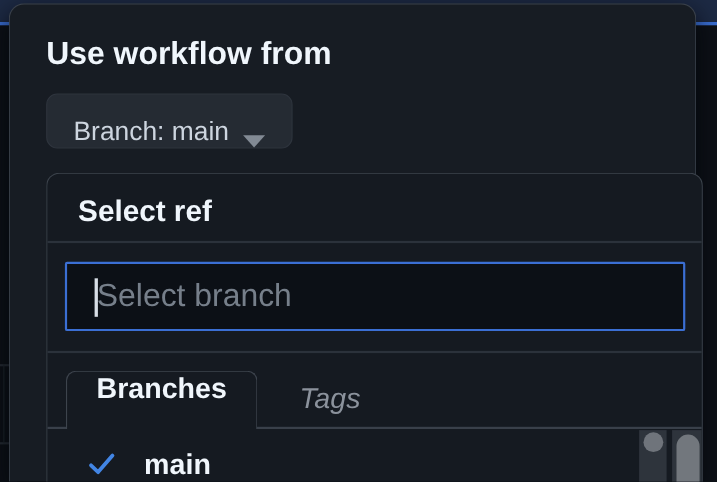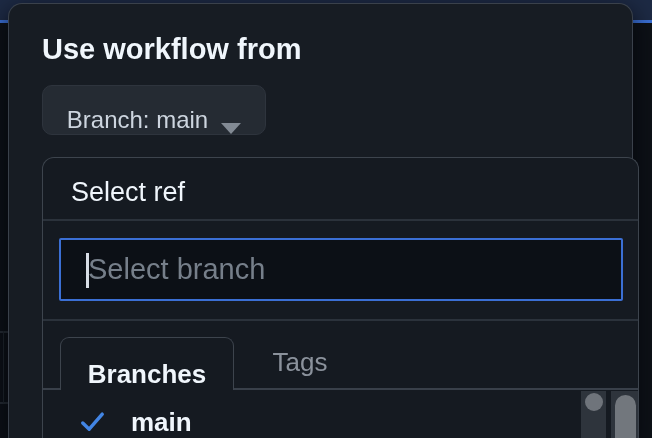--- a/index.html
+++ b/index.html
@@ -62,21 +62,21 @@
   .ref-panel {
     position: absolute; left: 33px; top: 153px; width: 597px; height: 282px;
     background: #151a21;
     border: 1px solid #3d444d;
     border-bottom: none;
     border-radius: 12px 12px 0 0;
     overflow: hidden;
   }
   .ref-title {
     position: absolute; left: 28px; top: 18px;
-    font-size: 27px; font-weight: normal; color: #f0f6fc; line-height: 32px;
+    font-size: 27px; font-weight: bold; color: #f0f6fc; line-height: 32px;
     white-space: nowrap;
   }
   .divider { position: absolute; left: 0; width: 595px; height: 2px; background: #2b323b; }
   .divider.d1 { top: 61px; }
   .divider.d2 { top: 161px; }
 
   .filter-input {
     position: absolute; left: 16px; top: 80px; width: 564px; height: 63px;
     background: #0c1016;
     border: 2px solid #3b6fd4;
@@ -97,30 +97,30 @@
   .tabs-rule {
     position: absolute; left: 0; top: 230px; width: 595px; height: 2px;
     background: #39404a; z-index: 1;
   }
   .tab-active {
     position: absolute; left: 17px; top: 179px; width: 174px; height: 53px;
     background: #151a21;
     border: 1px solid #3d444d;
     border-bottom: none;
     border-radius: 9px 9px 0 0;
-    display: flex; align-items: flex-end; justify-content: center;
+    display: flex; align-items: flex-start; justify-content: center;
     z-index: 2; cursor: pointer;
   }
   .tab-active-label { font-size: 26px; font-weight: bold; color: #f0f6fc; }
   .tab-inactive {
     position: absolute; left: 191px; top: 179px; width: 132px; height: 51px;
     display: flex; align-items: center; justify-content: center;
     z-index: 2; cursor: pointer;
   }
-  .tab-inactive-label { font-size: 26px; color: #8b929c; }
+  .tab-inactive-label { font-size: 26px; color: #8b929c; font-style: italic; }
 
   
   .ref-row {
     position: absolute; left: 0; top: 232px; width: 536px; height: 50px;
     display: flex; align-items: center;
     cursor: pointer;
   }
   .check-icon { position: absolute; left: 36px; top: 20px; width: 27px; height: 24px; }
   .ref-name {
     position: absolute; left: 88px; top: 17px;

